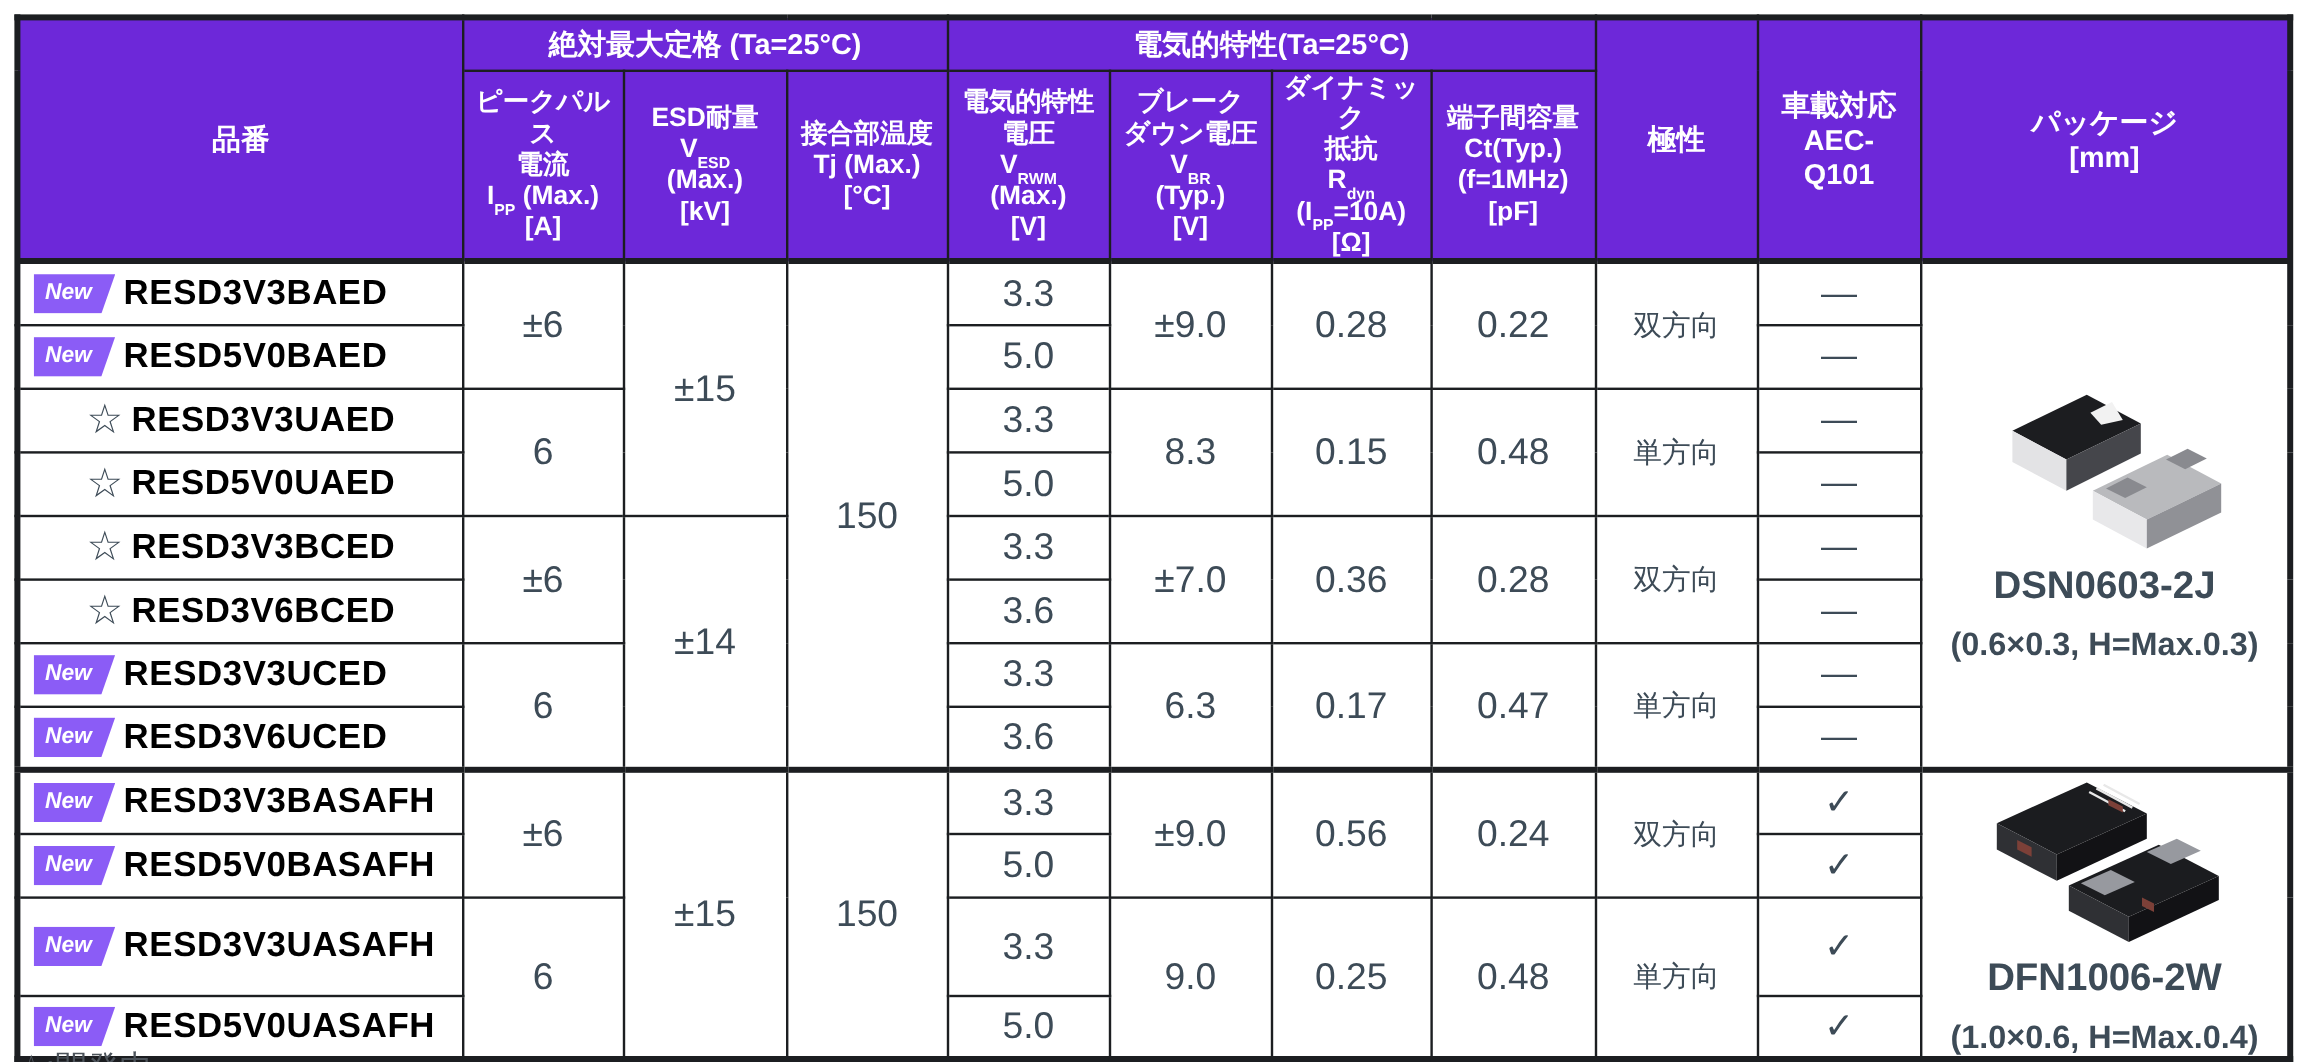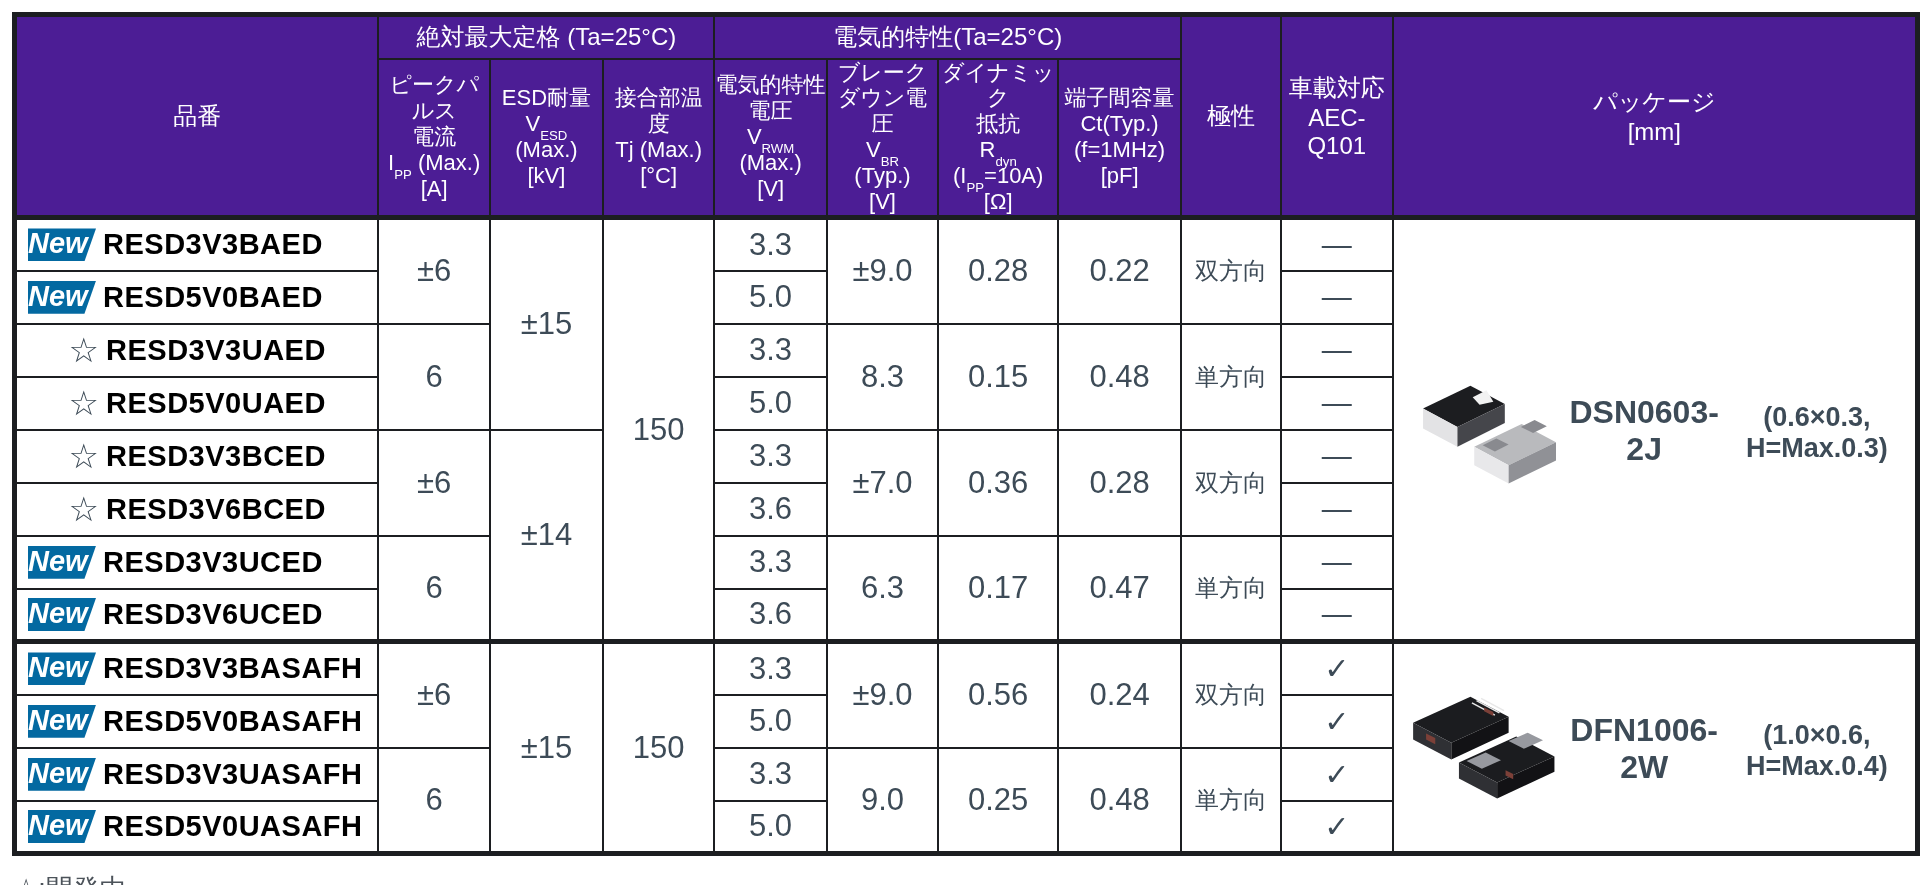--- a/index.html
+++ b/index.html
@@ -13,51 +13,51 @@
 
   table.spec {
     position:absolute; left:12px; top:12px;
     border-collapse:collapse; table-layout:fixed;
     border:5px solid #1c1e21;
   }
   .spec th, .spec td {
     border:2px solid #1c1e21; padding:0;
     text-align:center; vertical-align:middle;
   }
-  .spec thead th { background:#4c1d95; color:#ffffff; font-weight:normal; }
+  .spec thead th { background:#6d28d9; color:#ffffff; font-weight:bold; }
   tr.gh th { height:44px; font-size:24px; }
   tr.sh th { height:121px; font-size:22px; line-height:1.18; }
   
   tbody tr.first td { border-top:5px solid #1c1e21; }
   tbody tr.g2 td  { border-top:5px solid #1c1e21; }
 
   tbody td { height:53px; font-size:31px; color:#3D4B57; background:#fff; }
   td.pol { font-size:24px; }
   td.aec { font-size:30px; }
 
   sub { font-size:0.60em; line-height:0; position:relative; top:0.28em; }
 
   
   td.part-cell { }
   .part-inner { display:flex; align-items:center; justify-content:center; gap:7px; height:100%; }
   tr.rn .part-inner { justify-content:flex-start; padding-left:11px; }
   .part { font-size:29px; font-weight:bold; color:#000000; letter-spacing:0.5px; white-space:nowrap; }
   .badge-new {
     flex:none; display:inline-block; width:68px; height:33px; line-height:31px;
-    background:#0369a1; color:#fff; font-weight:bold; font-style:italic; font-size:29px;
+    background:#8b5cf6; color:#fff; font-weight:bold; font-style:italic; font-size:19px;
     clip-path:polygon(0 0,100% 0,83% 100%,0 100%);
     padding-right:10px; 
   }
   .star { font-size:34px; color:#3D4B57; line-height:1; }
 
   
   td.pkg-cell { }
-  .pkg-wrap { display:flex; flex-direction:row; align-items:center; justify-content:center; height:100%; }
+  .pkg-wrap { display:flex; flex-direction:column; align-items:center; justify-content:center; height:100%; }
   .pkg-name { font-size:32px; font-weight:bold; color:#3D4B57; margin-top:2px; }
-  .pkg-dims { font-size:27px; font-weight:bold; color:#3D4B57; margin-top:6px; }
+  .pkg-dims { font-size:27px; font-weight:bold; color:#3D4B57; margin-top:16px; }
   svg.chips { display:block; }
 
   .footer-note {
     position:absolute; left:14px; top:871px;
     font-size:27px; color:#4c535a; font-weight:normal;
   }
 </style>
 </head>
 <body>
 

